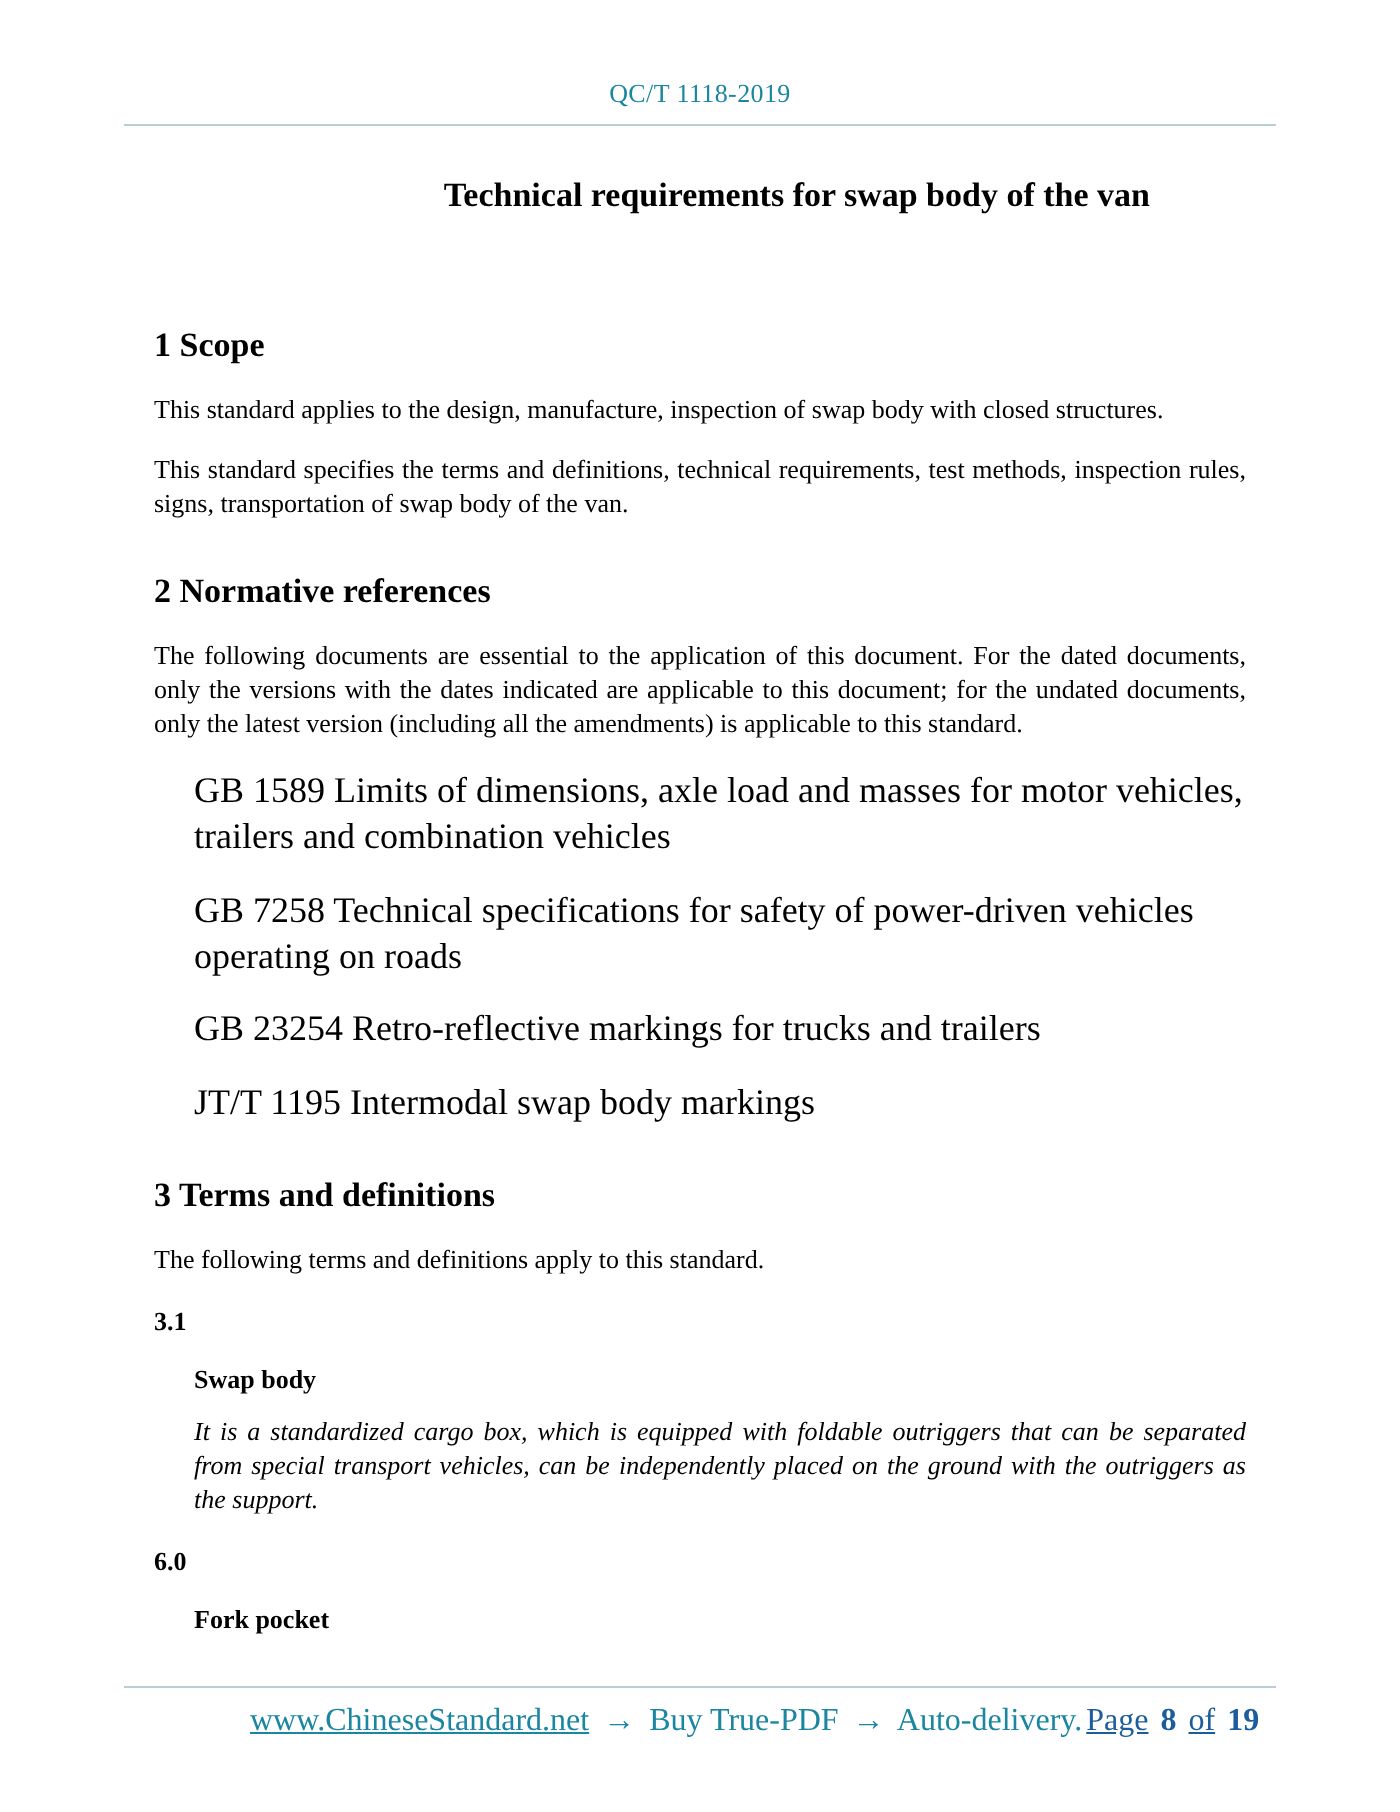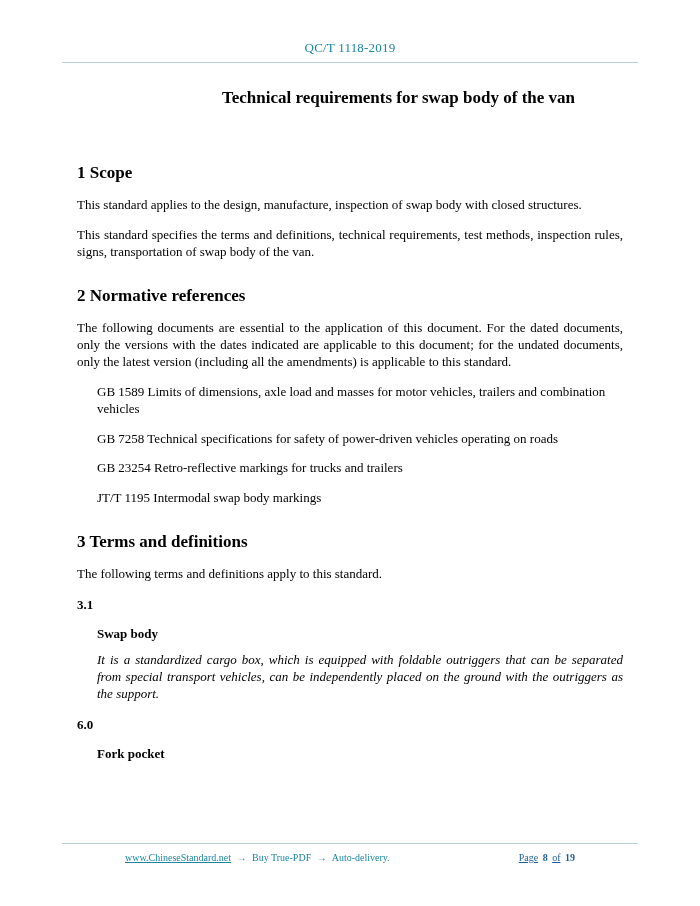--- a/index.html
+++ b/index.html
@@ -54,21 +54,21 @@
   .section-heading.first {
     margin-top: 54px;
   }
   .para {
     font-size: 13px;
     line-height: 1.3;
     margin: 13px 0 0 0;
     text-align: justify;
   }
   .ref-item {
-    font-size: 13px;
+    font-size: 18px;
     line-height: 1.3;
     margin: 13px 0 0 20px;
     text-align: left;
   }
   .term-number {
     font-size: 13px;
     font-weight: bold;
     margin: 14px 0 0 0;
   }
   .term-name {
@@ -88,21 +88,21 @@
     position: absolute;
     left: 62px;
     right: 62px;
     top: 843px;
   }
   .footer-row {
     display: flex;
     justify-content: space-between;
     align-items: baseline;
     padding: 8px 63px 0 63px;
-    font-size: 10px;
+    font-size: 16px;
   }
   .footer-left {
     color: #1a86a0;
     white-space: nowrap;
   }
   .footer-link {
     color: #1a86a0;
     text-decoration: underline;
     cursor: pointer;
   }

